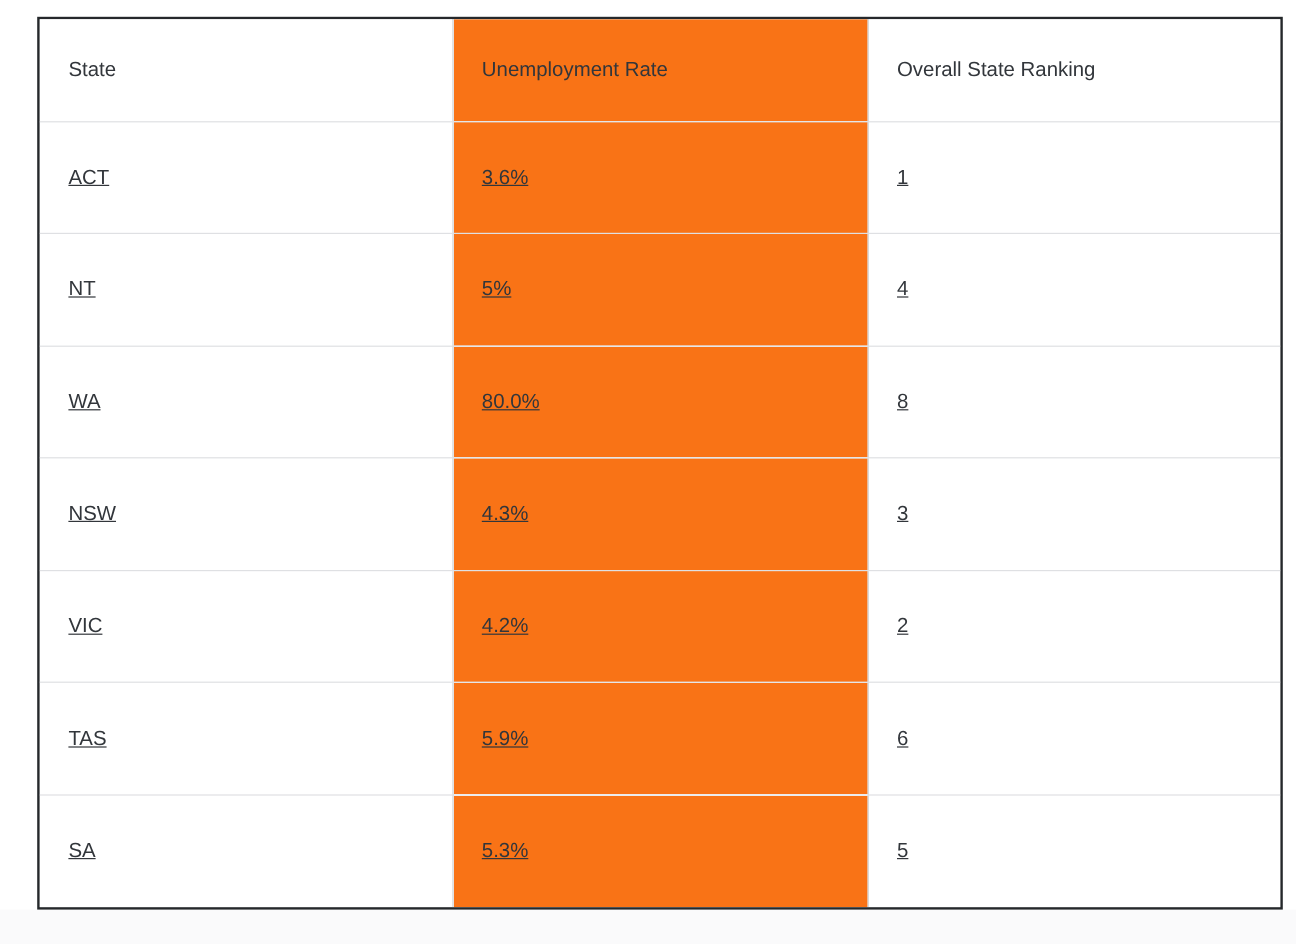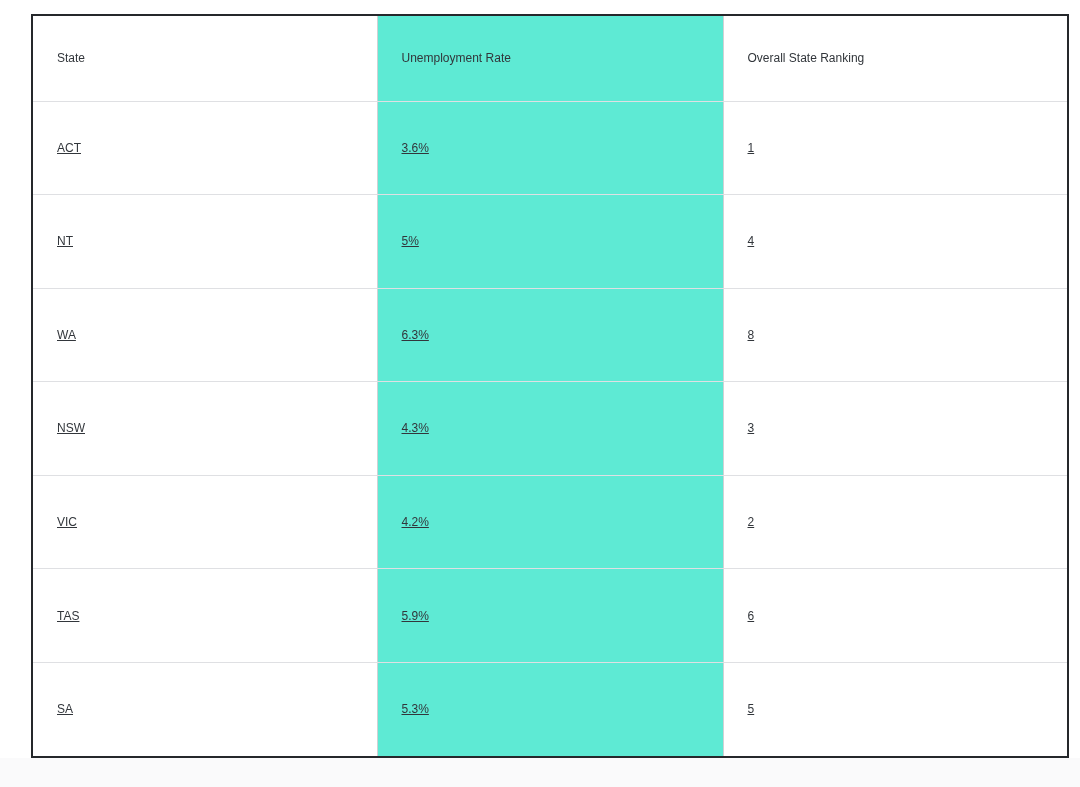--- a/index.html
+++ b/index.html
@@ -53,21 +53,21 @@
 
   table.data-table col.col-state   { width: 344px; }
   table.data-table col.col-rate    { width: 346px; }
   table.data-table col.col-ranking { width: 344px; }
 
   table.data-table th,
   table.data-table td {
     text-align: left;
     vertical-align: middle;
     font-weight: 400;
-    font-size: 12px;
+    font-size: 17px;
     line-height: 20px;
     color: #32363b;
     padding: 0 24px;
     border-right: 1px solid #cfd1d4;
     border-bottom: 1px solid #dfe0e3;
     white-space: nowrap;
     overflow: hidden;
   }
 
   table.data-table th:last-child,
@@ -86,21 +86,21 @@
   }
 
   table.data-table tbody td {
     height: 82px;
     text-decoration: underline;
   }
 
   
   table.data-table th.cell-rate,
   table.data-table td.cell-rate {
-    background: #5eead4;
+    background: #f97316;
   }
 
   table.data-table th.cell-state,
   table.data-table td.cell-state,
   table.data-table th.cell-ranking,
   table.data-table td.cell-ranking {
     background: #ffffff;
   }
 </style>
 </head>
@@ -132,21 +132,21 @@
           <td class="cell-rate">3.6%</td>
           <td class="cell-ranking">1</td>
         </tr>
         <tr>
           <td class="cell-state">NT</td>
           <td class="cell-rate">5%</td>
           <td class="cell-ranking">4</td>
         </tr>
         <tr>
           <td class="cell-state">WA</td>
-          <td class="cell-rate">6.3%</td>
+          <td class="cell-rate">80.0%</td>
           <td class="cell-ranking">8</td>
         </tr>
         <tr>
           <td class="cell-state">NSW</td>
           <td class="cell-rate">4.3%</td>
           <td class="cell-ranking">3</td>
         </tr>
         <tr>
           <td class="cell-state">VIC</td>
           <td class="cell-rate">4.2%</td>

